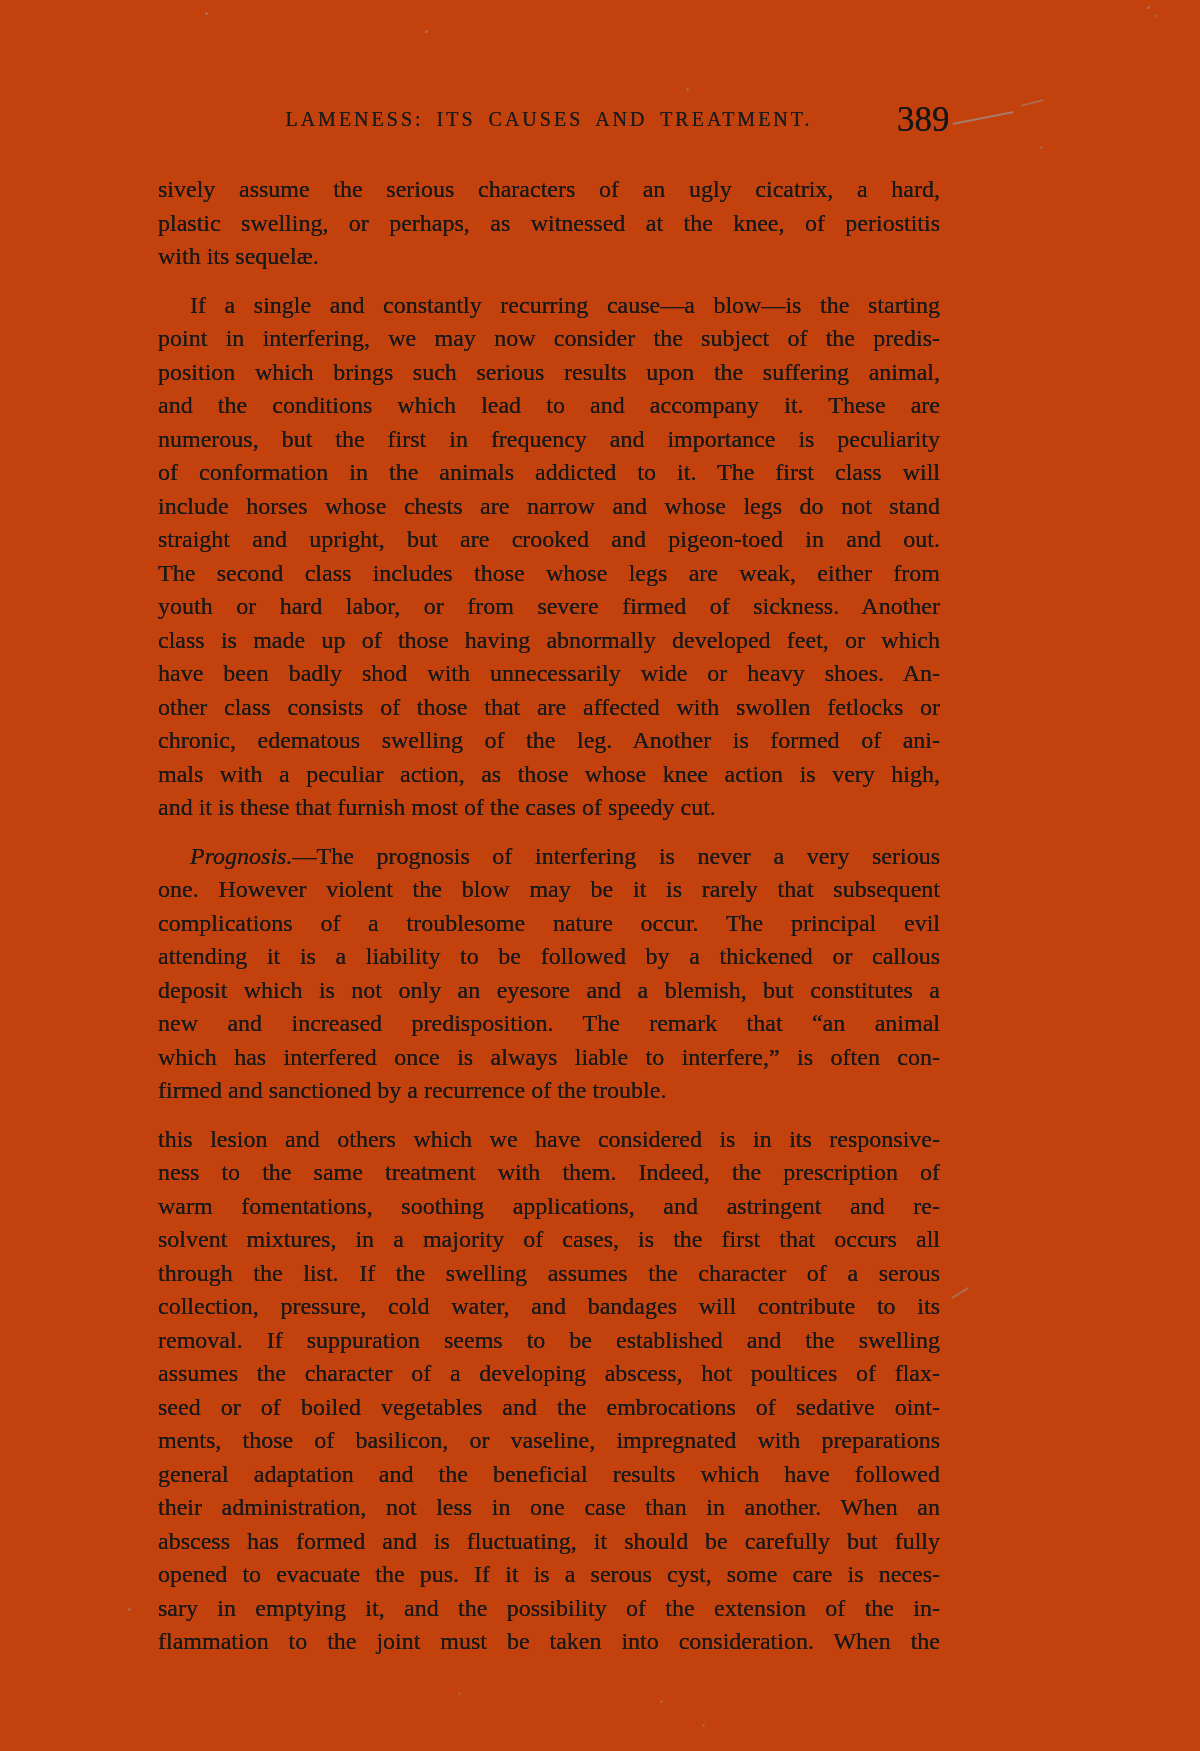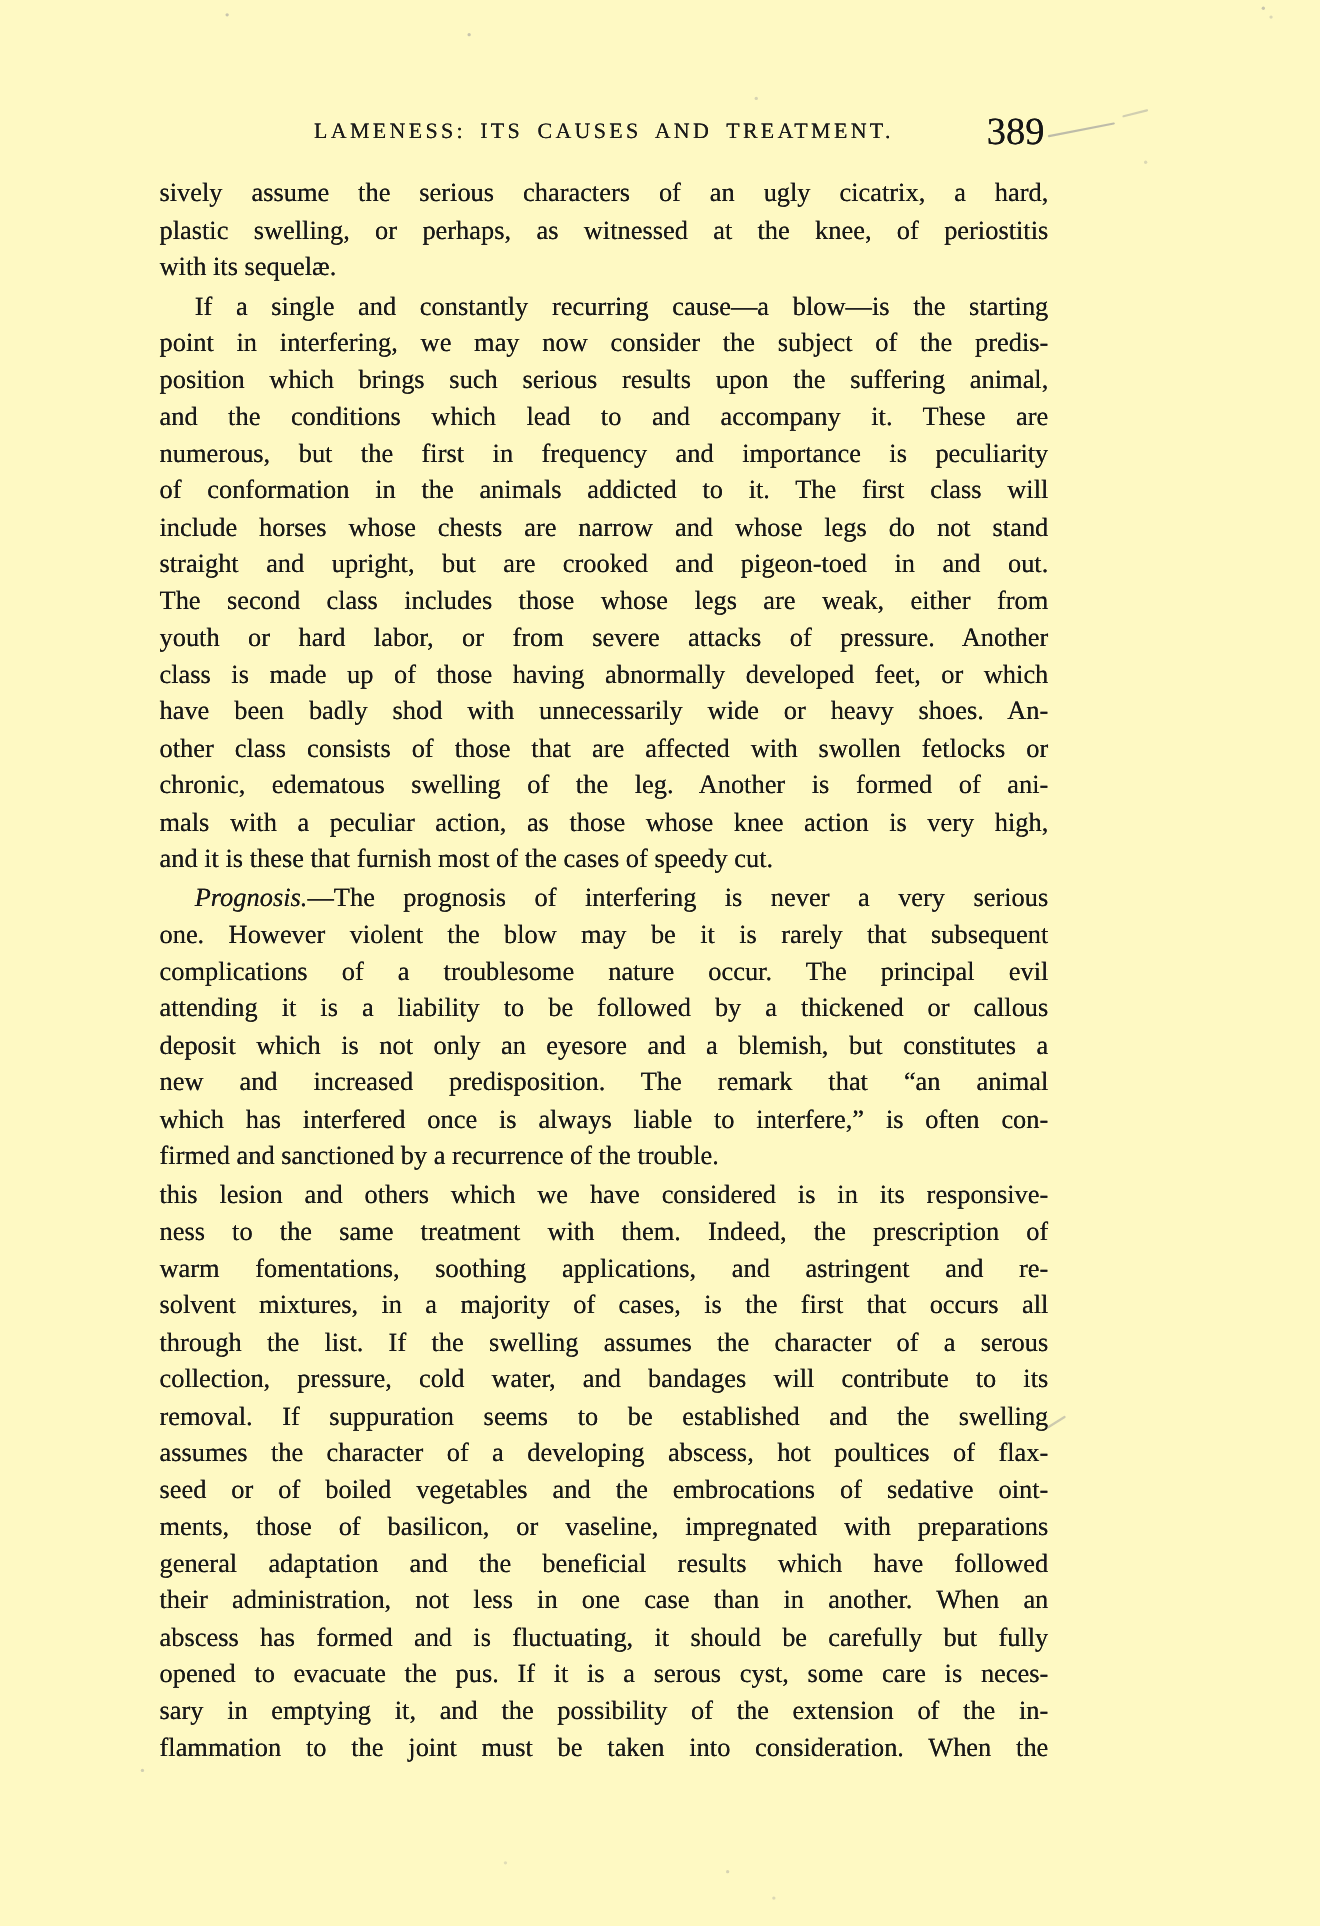--- a/index.html
+++ b/index.html
@@ -5,21 +5,21 @@
   html, body {
     margin: 0;
     padding: 0;
     background: #ffffff;
     overflow: hidden;
   }
   .page {
     position: relative;
     width: 1200px;
     height: 1751px;
-    background: #fef9c3;
+    background: #c2410c;
     font-family: "Liberation Serif", "DejaVu Serif", serif;
     color: #191919;
   }
   .running-head {
     position: absolute;
     top: 108px;
     left: 143px;
     width: 812px;
     text-align: center;
     font-size: 20px;
@@ -39,21 +39,21 @@
   }
   .text-block {
     position: absolute;
     top: 158px;
     left: 143px;
     width: 812px;
     font-size: 24px;
     line-height: 33.5px;
     text-shadow: 0 0 0.5px currentColor;
   }
-  .paragraph { margin: 2px; }
+  .paragraph { margin: 15px; }
   .line {
     height: 33.5px;
     overflow: hidden;
     text-align: justify;
     text-align-last: justify;
     white-space: normal;
   }
   .line.last {
     text-align-last: left;
   }
@@ -88,21 +88,21 @@
       <div class="paragraph">
         <div class="line indent">If a single and constantly recurring cause—a blow—is the starting</div>
         <div class="line">point in interfering, we may now consider the subject of the predis-</div>
         <div class="line">position which brings such serious results upon the suffering animal,</div>
         <div class="line">and the conditions which lead to and accompany it. These are</div>
         <div class="line">numerous, but the first in frequency and importance is peculiarity</div>
         <div class="line">of conformation in the animals addicted to it. The first class will</div>
         <div class="line">include horses whose chests are narrow and whose legs do not stand</div>
         <div class="line">straight and upright, but are crooked and pigeon-toed in and out.</div>
         <div class="line">The second class includes those whose legs are weak, either from</div>
-        <div class="line">youth or hard labor, or from severe attacks of pressure. Another</div>
+        <div class="line">youth or hard labor, or from severe firmed of sickness. Another</div>
         <div class="line">class is made up of those having abnormally developed feet, or which</div>
         <div class="line">have been badly shod with unnecessarily wide or heavy shoes. An-</div>
         <div class="line">other class consists of those that are affected with swollen fetlocks or</div>
         <div class="line">chronic, edematous swelling of the leg. Another is formed of ani-</div>
         <div class="line">mals with a peculiar action, as those whose knee action is very high,</div>
         <div class="line last">and it is these that furnish most of the cases of speedy cut.</div>
       </div>
       <div class="paragraph">
         <div class="line indent"><i>Prognosis.</i>—The prognosis of interfering is never a very serious</div>
         <div class="line">one. However violent the blow may be it is rarely that subsequent</div>

